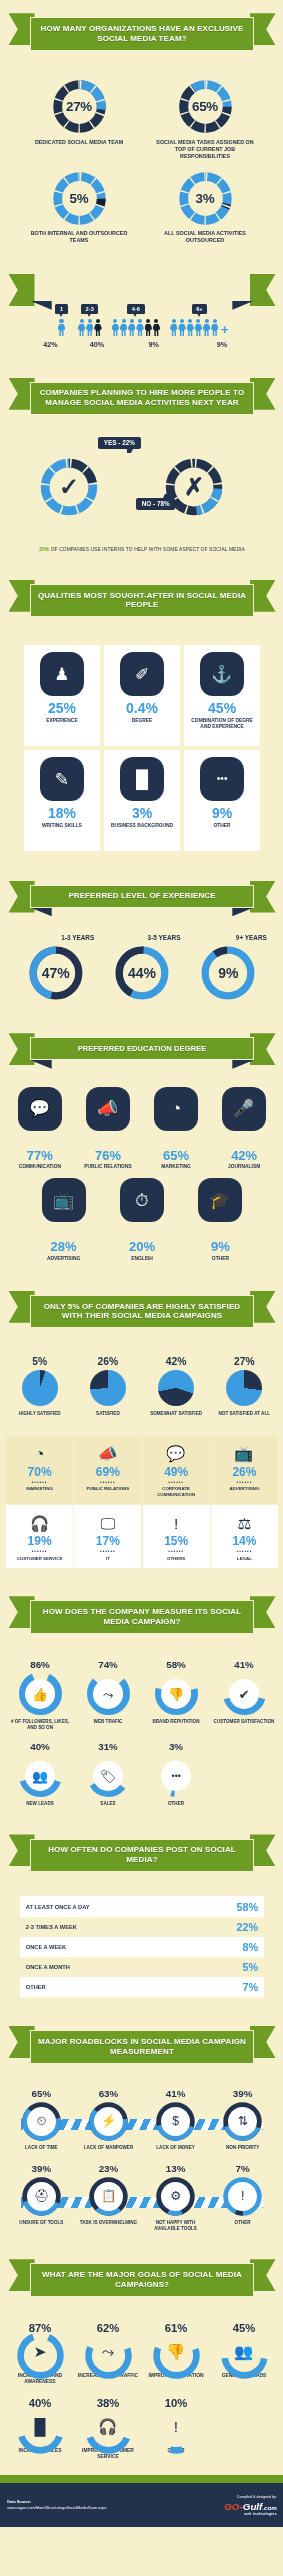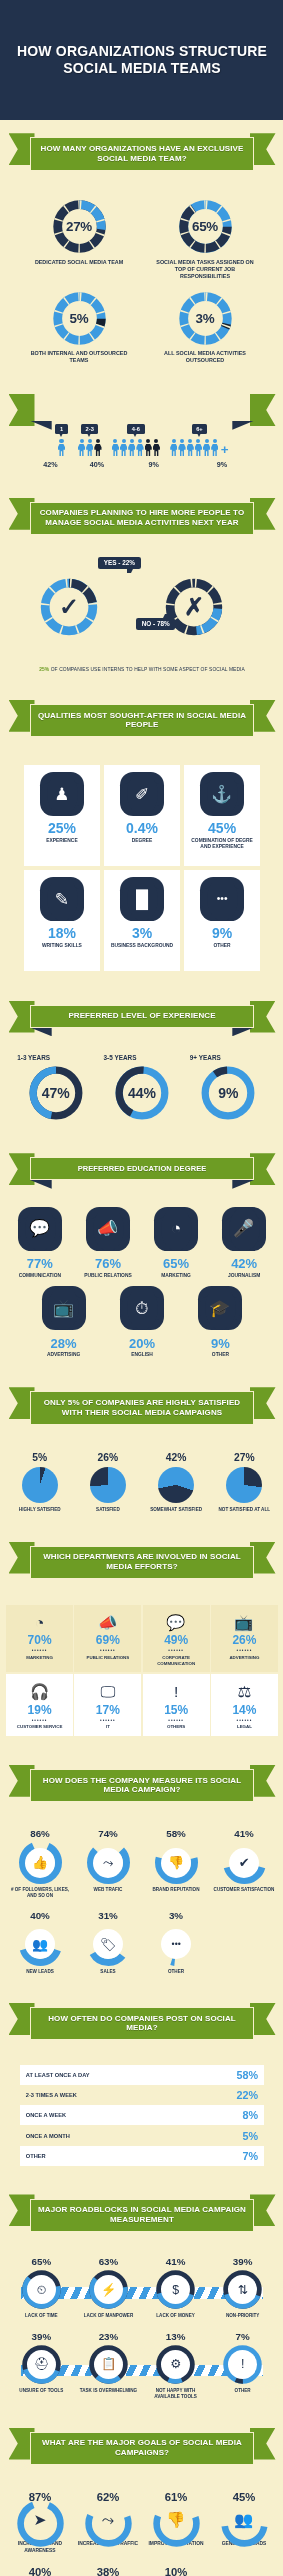--- a/index.html
+++ b/index.html
@@ -49,21 +49,21 @@
   .donut { position:relative; width:55px; height:55px; margin:0 auto; }
   .donut svg { display:block; width:55px; height:55px; transform:rotate(-90deg); }
   .donut .val {
     position:absolute; inset:0; display:flex; align-items:center; justify-content:center;
     color:#22324c; font-size:13.4px; font-weight:bold; letter-spacing:-0.3px;
   }
   .donut-cap { margin-top:4.6px; color:#22324c; font-size:5.4px; font-weight:bold;
                line-height:1.32; text-transform:uppercase; }
 
   .donut3-row { display:flex; justify-content:center; gap:9.3px; padding:4.1px 0 5.2px; }
-  .donut3 { width:77px; text-align:left; }
+  .donut3 { width:77px; text-align:right; }
   .donut3 .lbl { color:#22324c; font-size:6.4px; font-weight:bold; margin-bottom:4.6px;
                  text-transform:uppercase; }
   .donut3 .ring { position:relative; width:56px; height:56px; margin:0 auto; }
   .donut3 .ring svg { width:56px; height:56px; transform:rotate(-90deg); display:block; }
   .donut3 .ring .val { position:absolute; inset:0; display:flex; align-items:center;
                        justify-content:center; font-size:14px; font-weight:bold; color:#22324c; }
 
   
   .people-wrap { padding:4.1px 0 2.1px; }
   .people-row { display:flex; justify-content:center; align-items:flex-end; gap:10.3px; }
@@ -113,21 +113,21 @@
   .blob:before { width:44px; height:31px; left:0; top:6.7px; }
   .blob:after  { width:31px; height:44px; left:6.7px; top:0; }
   .blob .g { position:relative; z-index:2; color:#fff; font-size:17px; line-height:1; }
   .card .big { color:#3d9be0; font-size:14px; font-weight:bold; line-height:1; }
   .card .cap { color:#22324c; font-size:4.9px; font-weight:bold; margin-top:2.6px;
                line-height:1.3; text-transform:uppercase; }
 
   
   .edu-row { display:flex; justify-content:center; gap:3.1px; padding:5.2px 0 2.1px; }
   .edu { width:65px; text-align:center; }
-  .edu .big { color:#3d9be0; font-size:13px; font-weight:bold; margin-top:5px; }
+  .edu .big { color:#3d9be0; font-size:13px; font-weight:bold; margin-top:17px; }
   .edu .cap { color:#22324c; font-size:4.9px; font-weight:bold; line-height:1.32;
               text-transform:uppercase; margin-top:1.5px; }
 
   
   .pies { display:flex; justify-content:center; gap:6.2px; padding:6.2px 0 2.1px; }
   .pie-cell { width:62px; text-align:center; }
   .pie-cell .pv { color:#22324c; font-size:10.3px; font-weight:bold; margin-bottom:3.6px; }
   .pie { width:36px; height:36px; border-radius:50%; margin:0 auto; }
   .pie-cell .cap { color:#22324c; font-size:4.6px; font-weight:bold; margin-top:4.1px;
                    line-height:1.3; text-transform:uppercase; }
@@ -203,23 +203,20 @@
   .footer .brand .logo .go { color:#e8491d; }
   .footer .brand .logo .com { font-size:6.2px; }
   .footer .brand .tech { color:#fff; font-size:3.3px; font-style:italic; font-weight:bold;
                          letter-spacing:0.3px; } .spacer26 { height:13.4px; }
 </style>
 </head>
 <body>
 
 <div class="page">
 
-  <div class="hero">
-    <h1>HOW ORGANIZATIONS STRUCTURE SOCIAL MEDIA TEAMS</h1>
-  </div>
 
   <div class="ribbon">
     <div class="tailL"></div>
     <div class="tailR"></div>
     <div class="foldL"></div>
     <div class="foldR"></div>
     <div class="plate">
       <h2>HOW MANY ORGANIZATIONS HAVE AN EXCLUSIVE SOCIAL MEDIA TEAM?</h2>
     </div>
   </div>
@@ -616,29 +613,20 @@
     </div>
     <div class="pie-cell">
       <div class="pv">27%</div>
       <div class="pie" style="background:conic-gradient(#22324c 0 97deg,#3d9be0 97deg 360deg);"></div>
       <div class="cap">NOT SATISFIED AT ALL</div>
     </div>
   </div>
 
   <div class="spacer26"></div>
 
-  <div class="ribbon">
-    <div class="tailL"></div>
-    <div class="tailR"></div>
-    <div class="foldL"></div>
-    <div class="foldR"></div>
-    <div class="plate">
-      <h2>WHICH DEPARTMENTS ARE INVOLVED IN SOCIAL MEDIA EFFORTS?</h2>
-    </div>
-  </div>
 
   <div class="dept">
     <div class="dept-row r1">
       <div class="dept-cell">
         <div class="ico">◔</div>
         <div class="big">70%</div>
         <div class="dots">••••••</div>
         <div class="cap">MARKETING</div>
       </div>
       <div class="dept-cell">

